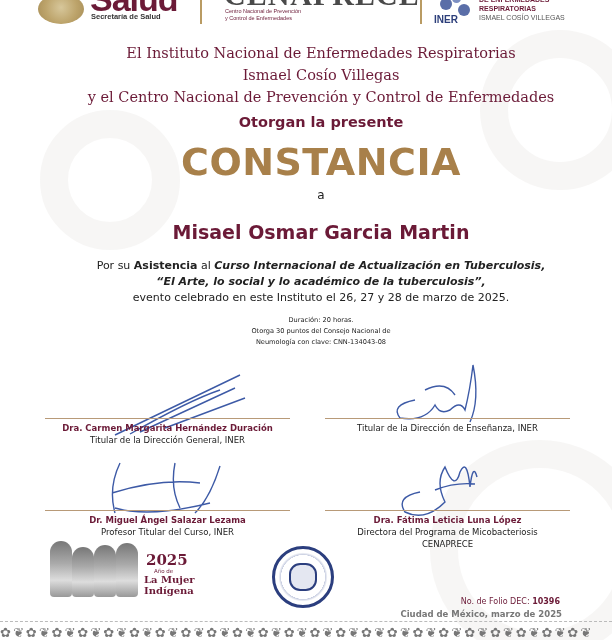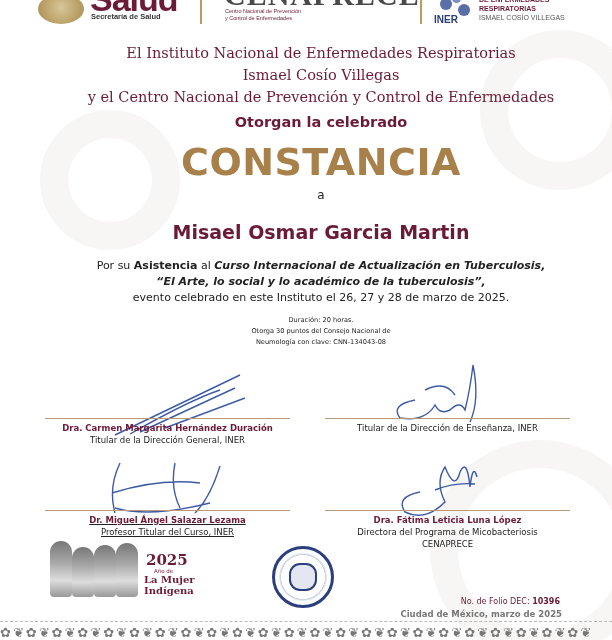--- a/index.html
+++ b/index.html
@@ -93,21 +93,21 @@
     <div class="iner-r2">RESPIRATORIAS</div>
     <div class="iner-r3">ISMAEL COSÍO VILLEGAS</div>
   </div>
 </div>
 
 <div class="center inst" style="top:42px;">
   <div>El Instituto Nacional de Enfermedades Respiratorias</div>
   <div>Ismael Cosío Villegas</div>
   <div>y el Centro Nacional de Prevención y Control de Enfermedades</div>
 </div>
-<div class="center otorgan" style="top:114px;">Otorgan la celebrado</div>
+<div class="center otorgan" style="top:114px;">Otorgan la presente</div>
 
 <div class="center constancia" style="top:140px;">CONSTANCIA</div>
 <div class="center a-word" style="top:188px;">a</div>
 <div class="center name" style="top:221px;">Misael Osmar Garcia Martin</div>
 
 <div class="center body-text" style="top:258px;">
   <div><span>Por su </span><b>Asistencia</b><span> al </span><i>Curso Internacional de Actualización en Tuberculosis,</i></div>
   <div><i>“El Arte, lo social y lo académico de la tuberculosis”,</i></div>
   <div>evento celebrado en este Instituto el 26, 27 y 28 de marzo de 2025.</div>
 </div>
@@ -131,21 +131,21 @@
   <path d="M30 40 Q5 45 15 58 Q40 62 50 45 Q55 55 65 50 Q75 40 80 50 Q85 30 88 5 Q95 40 85 62 M40 30 Q60 20 70 35" stroke="#3d5aa6" stroke-width="1.4" fill="none"></path>
 </svg>
 <div class="sig" style="left:325px; top:418px;">
   <div class="sig-line"></div>
   <div class="sig-role">Titular de la Dirección de Enseñanza, INER</div>
 </div>
 
 <svg class="scribble" style="left:100px; top:458px;" width="140" height="60" viewBox="0 0 140 60">
   <path d="M20 5 Q8 30 15 55 M12 35 Q60 20 100 25 M75 5 Q70 30 80 50 M120 8 Q110 40 95 55 M15 50 Q50 60 110 45" stroke="#3d5aa6" stroke-width="1.4" fill="none"></path>
 </svg>
-<div class="sig" style="left:45px; top:510px;text-decoration:underline;">
+<div class="sig" style="left:45px; top:510px;">
   <div class="sig-line"></div>
   <div class="sig-name">Dr. Miguel Ángel Salazar Lezama</div>
   <div class="sig-role">Profesor Titular del Curso, INER</div>
 </div>
 
 <svg class="scribble" style="left:395px; top:452px;" width="90" height="70" viewBox="0 0 90 70">
   <path d="M25 40 Q0 45 10 60 Q30 70 50 50 Q40 30 50 15 Q60 40 65 20 Q72 5 75 35 Q78 10 82 25 M40 38 Q60 30 80 32" stroke="#3d5aa6" stroke-width="1.4" fill="none"></path>
 </svg>
 <div class="sig" style="left:325px; top:510px;">
   <div class="sig-line"></div>

